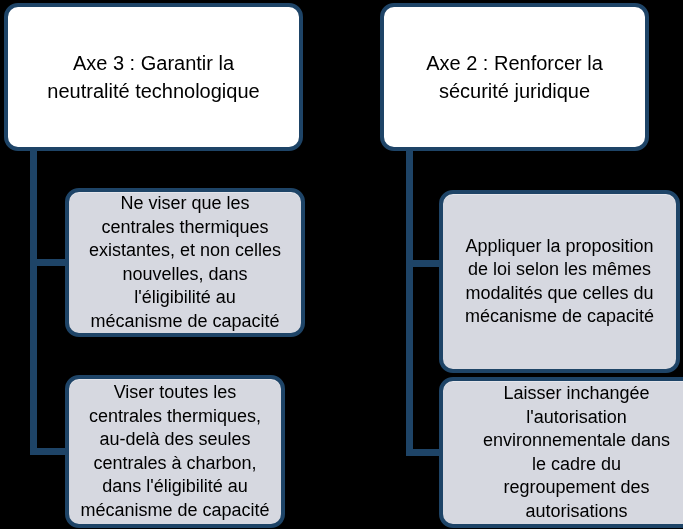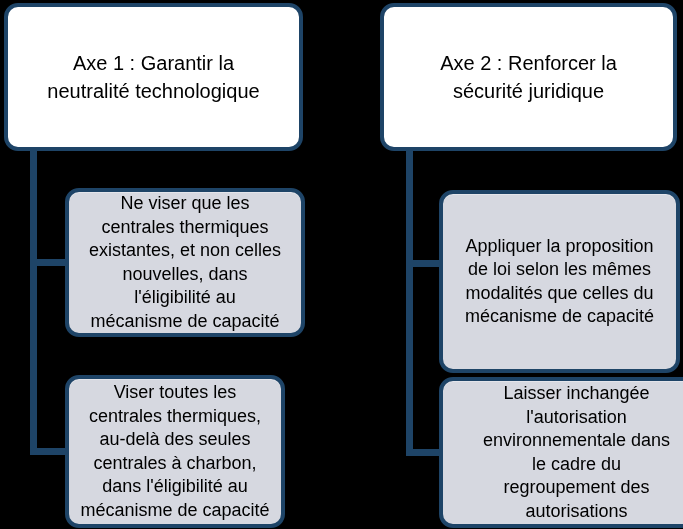--- a/index.html
+++ b/index.html
@@ -58,21 +58,21 @@
 
   <div class="conn" style="left:30px; top:148px; width:7px; height:307px;"></div>
   <div class="conn" style="left:30px; top:259px; width:35px; height:7px;"></div>
   <div class="conn" style="left:30px; top:448px; width:35px; height:7px;"></div>
 
   <div class="conn" style="left:406px; top:148px; width:7px; height:308px;"></div>
   <div class="conn" style="left:406px; top:260px; width:33px; height:7px;"></div>
   <div class="conn" style="left:406px; top:449px; width:33px; height:7px;"></div>
 
   <div class="box parent" style="left:4px; top:3px; width:299px; height:148px;">
-    <div class="txt parent-txt">Axe 1 : Garantir la
+    <div class="txt parent-txt">Axe 3 : Garantir la
 neutralité technologique</div>
   </div>
 
   <div class="box child" style="left:65px; top:188px; width:240px; height:149px;">
     <div class="txt child-txt">Ne viser que les
 centrales thermiques
 existantes, et non celles
 nouvelles, dans
 l'éligibilité au
 mécanisme de capacité</div>
@@ -80,21 +80,21 @@
 
   <div class="box child" style="left:65px; top:375px; width:220px; height:153px;">
     <div class="txt child-txt">Viser toutes les
 centrales thermiques,
 au-delà des seules
 centrales à charbon,
 dans l'éligibilité au
 mécanisme de capacité</div>
   </div>
 
-  <div class="box parent" style="left:380px; top:3px; width:297px; height:148px;">
+  <div class="box parent" style="left:380px; top:3px; width:269px; height:148px;">
     <div class="txt parent-txt">Axe 2 : Renforcer la
 sécurité juridique</div>
   </div>
 
   <div class="box child" style="left:439px; top:190px; width:241px; height:183px;">
     <div class="txt child-txt">Appliquer la proposition
 de loi selon les mêmes
 modalités que celles du
 mécanisme de capacité</div>
   </div>

